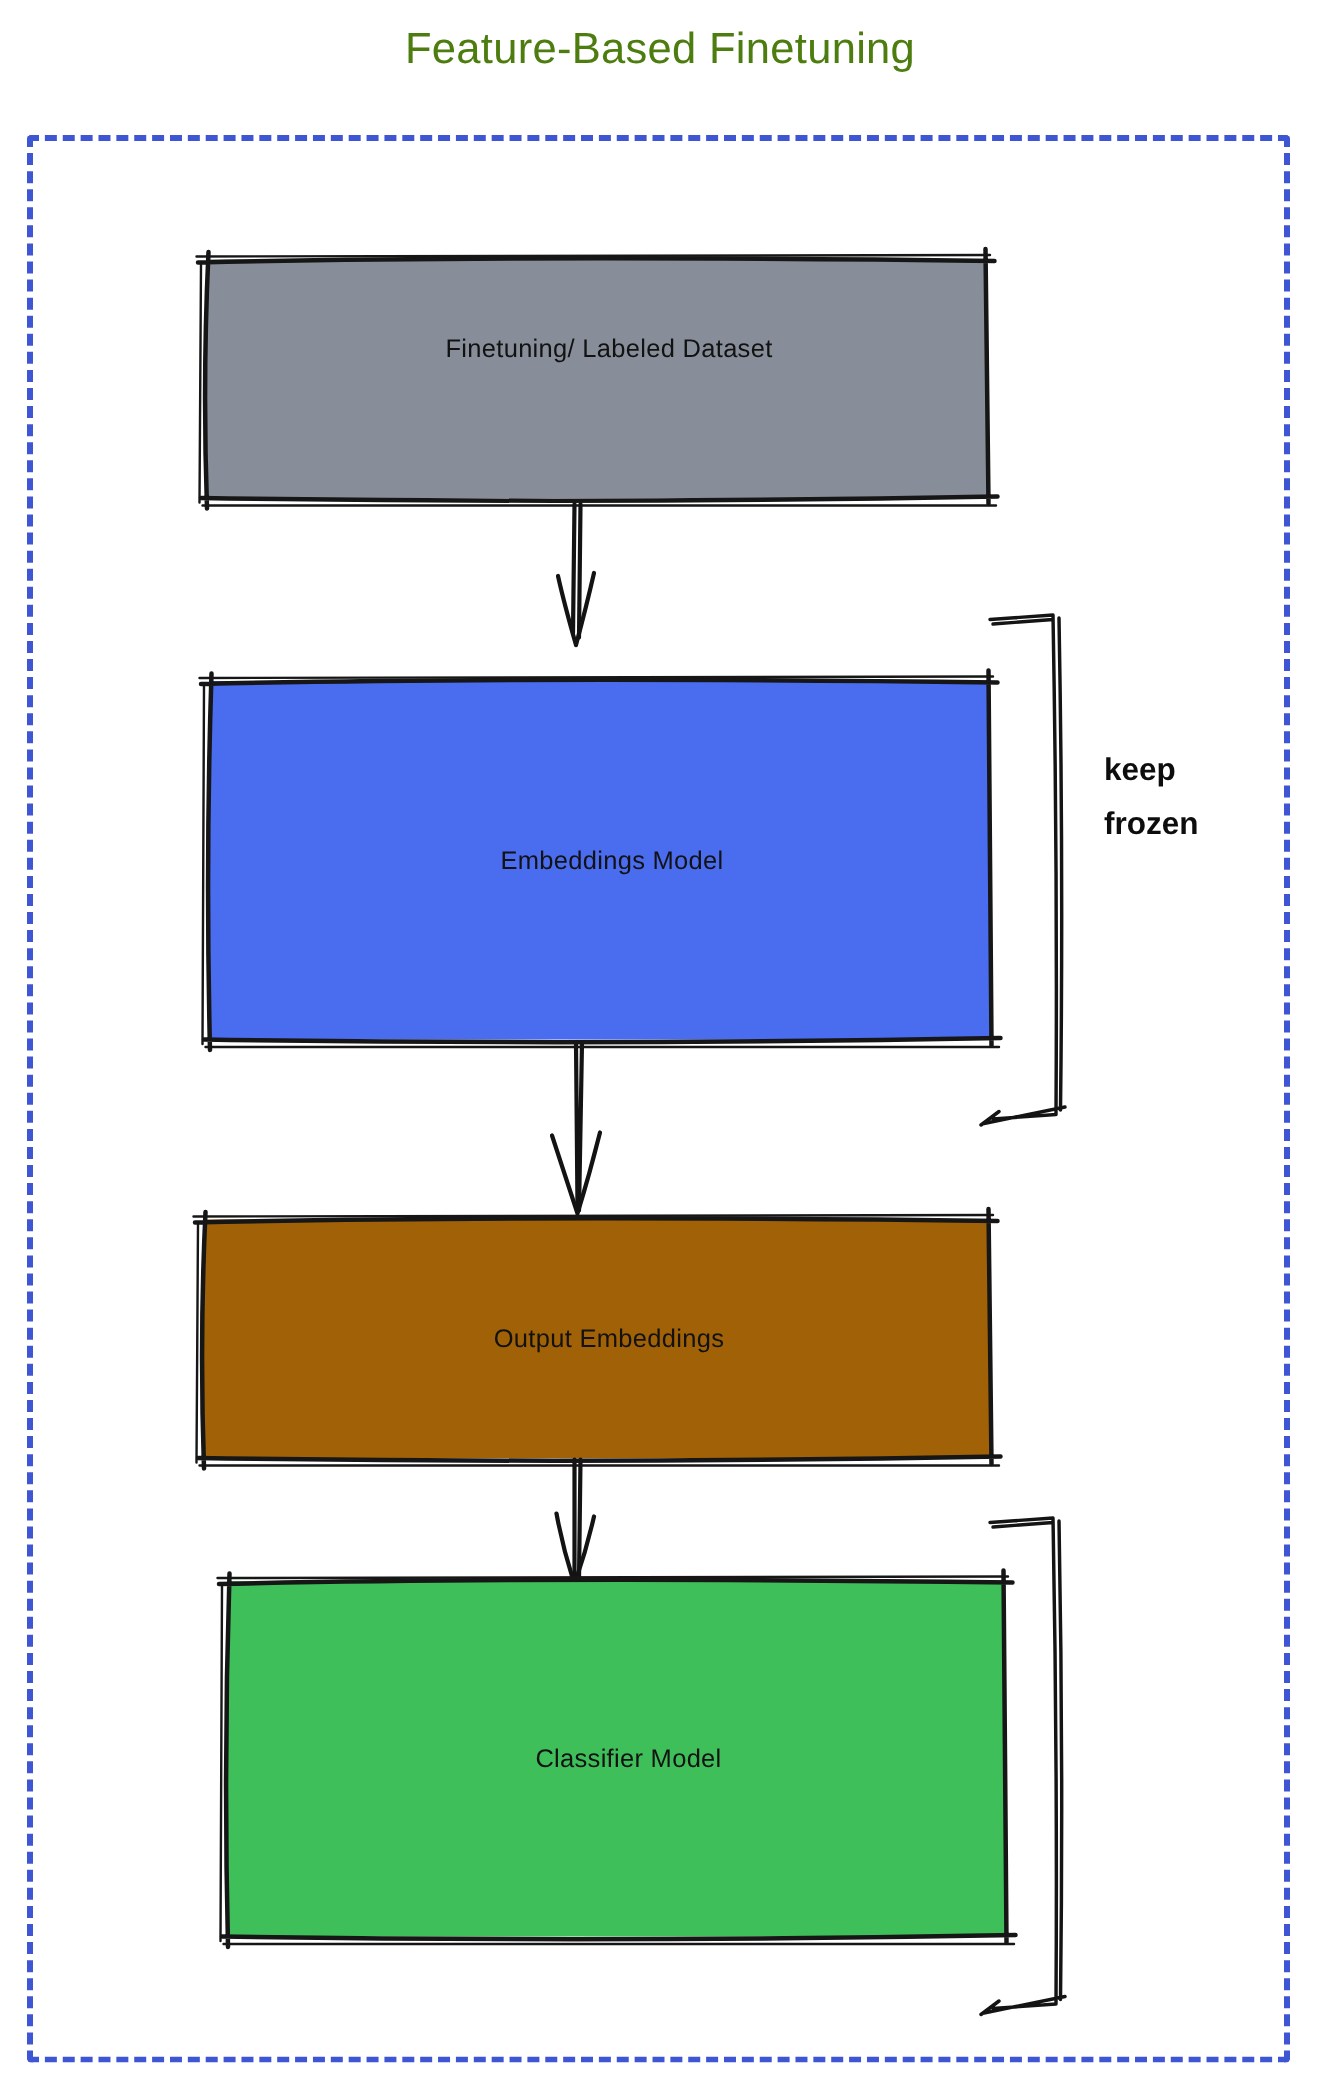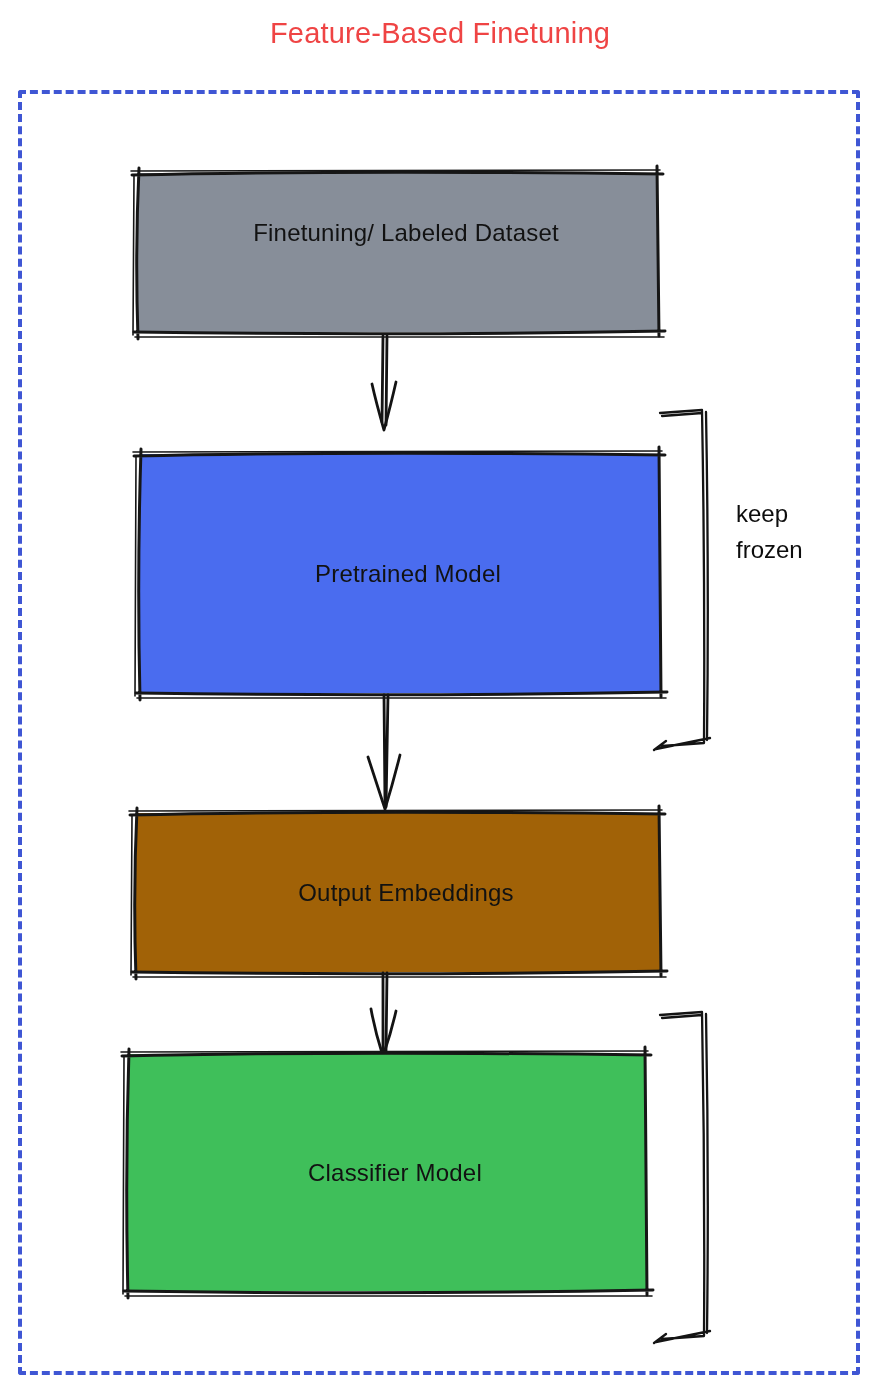--- a/index.html
+++ b/index.html
@@ -31,21 +31,21 @@
   }
   .node {
     position: absolute;
     display: flex;
     align-items: center;
     justify-content: center;
   }
   .node-label {
     position: relative;
     z-index: 2;
-    font-size: 24px;
+    font-size: 17px;
     color: #121212;
     letter-spacing: 0.2px;
     text-align: left;
     margin-left: 16px;
   }
   .label-high { transform: translateY(-20px); }
   .sketch {
     position: absolute;
     left: -14px; top: -14px;
     overflow: visible;
@@ -67,32 +67,33 @@
     stroke-linecap: round;
   }
   .bracket path {
     fill: none;
     stroke: #141414;
     stroke-width: 2.3;
     stroke-linecap: round;
   }
   .side-label {
     position: absolute;
-    font-size: 24px;
+    font-size: 21px;
     line-height: 36px;
     color: #0d0d0d;
     white-space: pre-line;
+    font-weight: bold;
   }
 </style>
 </head>
 <body>
 
 <div class="stage">
 
-  <h1 class="diagram-title" style="color: #ef4444;">Feature-Based Finetuning</h1>
+  <h1 class="diagram-title" style="color: #4d7c0f;">Feature-Based Finetuning</h1>
 
   <div class="frame" style="border-color: rgb(63, 86, 212);"></div>
 
   <div class="node" style="left: 138px; top: 173px; width: 520px; height: 159px; background: rgb(135, 142, 153);">
     <svg class="sketch" viewBox="-14 -14 548 187" width="548" height="187">
       <path class="main" d="M-6 2 Q 208 -3 525 1 M519 -7 L 521 163 M527 158 Q 260 163 -4 159 M1 -5 Q -3 79.5 0 166"></path>
         <path class="echo" d="M-7 -2 L 522 -3 M526 164 L -3 164 M-4 3 L -5 162"></path>
     </svg>
     <span class="node-label label-high">Finetuning/ Labeled Dataset</span>
   </div>
@@ -100,21 +101,21 @@
   <svg class="arrow" style="left:363px; top:334px;" width="44" height="100" viewBox="0 0 44 100">
     <path d="M20 2 L19 88 M24 2 L23 91"></path>
     <path d="M9 50 Q13 68 21 96 M21 96 Q28 70 33 48"></path>
   </svg>
 
   <div class="node" style="left: 140px; top: 454px; width: 520px; height: 239px; background: rgb(74, 108, 239);">
     <svg class="sketch" viewBox="-14 -14 548 267" width="548" height="267">
       <path class="main" d="M-6 2 Q 208 -3 525 1 M519 -7 L 521 243 M527 238 Q 260 243 -4 239 M1 -5 Q -3 119.5 0 246"></path>
         <path class="echo" d="M-7 -2 L 522 -3 M526 244 L -3 244 M-4 3 L -5 242"></path>
     </svg>
-    <span class="node-label">Pretrained Model</span>
+    <span class="node-label">Embeddings Model</span>
   </div>
 
   <svg class="bracket" style="left:652px; top:405px;" width="62" height="348" viewBox="0 0 62 348">
     <path d="M8 8 L50 5 M10 11 L50 8
              M50 5 Q53 170 52 338 M54 7 Q57 172 55 335
              M52 338 L10 341 M58 333 L4 344 M14 336 L2 345"></path>
   </svg>
   <div class="side-label" style="left:736px; top:496px;">keep
 frozen</div>
 
@@ -129,21 +130,21 @@
         <path class="echo" d="M-7 -2 L 526 -3 M530 164 L -3 164 M-4 3 L -5 162"></path>
     </svg>
     <span class="node-label">Output Embeddings</span>
   </div>
 
   <svg class="arrow" style="left:363px; top:973px;" width="44" height="84" viewBox="0 0 44 84">
     <path d="M20 0 L20 78 M24 0 L23 80"></path>
     <path d="M8 36 Q12 58 19 80 M33 38 Q28 60 21 80"></path>
   </svg>
 
-  <div class="node" style="left: 128px; top: 1054px; width: 518px; height: 237px; background: rgb(63, 191, 90);">
+  <div class="node" style="left: 152px; top: 1054px; width: 518px; height: 237px; background: rgb(63, 191, 90);">
     <svg class="sketch" viewBox="-14 -14 546 265" width="546" height="265">
       <path class="main" d="M-6 2 Q 207.20000000000002 -3 523 1 M517 -7 L 519 241 M525 236 Q 259 241 -4 237 M1 -5 Q -3 118.5 0 244"></path>
         <path class="echo" d="M-7 -2 L 520 -3 M524 242 L -3 242 M-4 3 L -5 240"></path>
     </svg>
     <span class="node-label">Classifier Model</span>
   </div>
 
   <svg class="bracket" style="left:652px; top:1006px;" width="62" height="340" viewBox="0 0 62 340">
     <path d="M8 9 L50 6 M10 12 L50 9
              M50 6 Q53 166 52 330 M54 8 Q57 168 55 327

